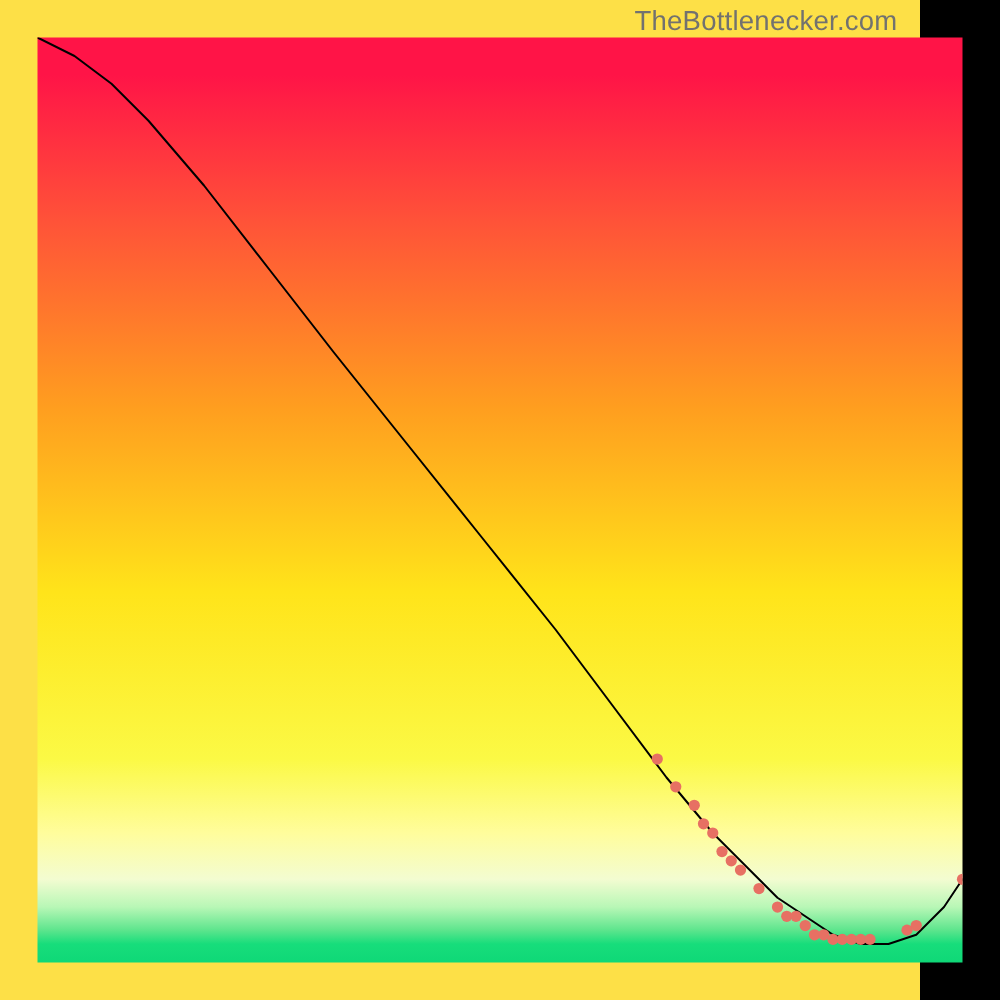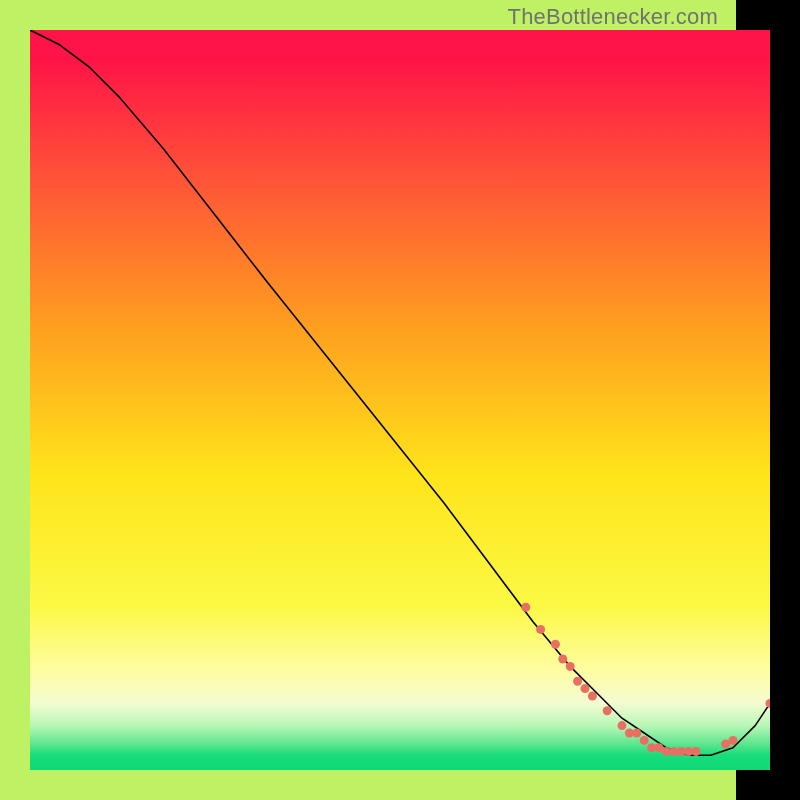--- a/index.html
+++ b/index.html
@@ -1,21 +1,21 @@
 <!DOCTYPE html>
 <html><head>
 <meta charset="utf-8">
 <style>
   * { margin: 0; padding: 0; box-sizing: border-box; }
   html, body { width: 800px; height: 800px; background: #000; overflow: hidden; }
   .frame {
     position: relative;
     width: 736px;
     height: 800px;
-    background: #bef264;
+    background: #fde047;
   }
   .watermark {
     position: absolute;
     top: 4px;
     right: 18px;
     font-family: Arial, sans-serif;
     font-size: 22px;
     color: #72726f;
     font-weight: 500;
     letter-spacing: 0.2px;

